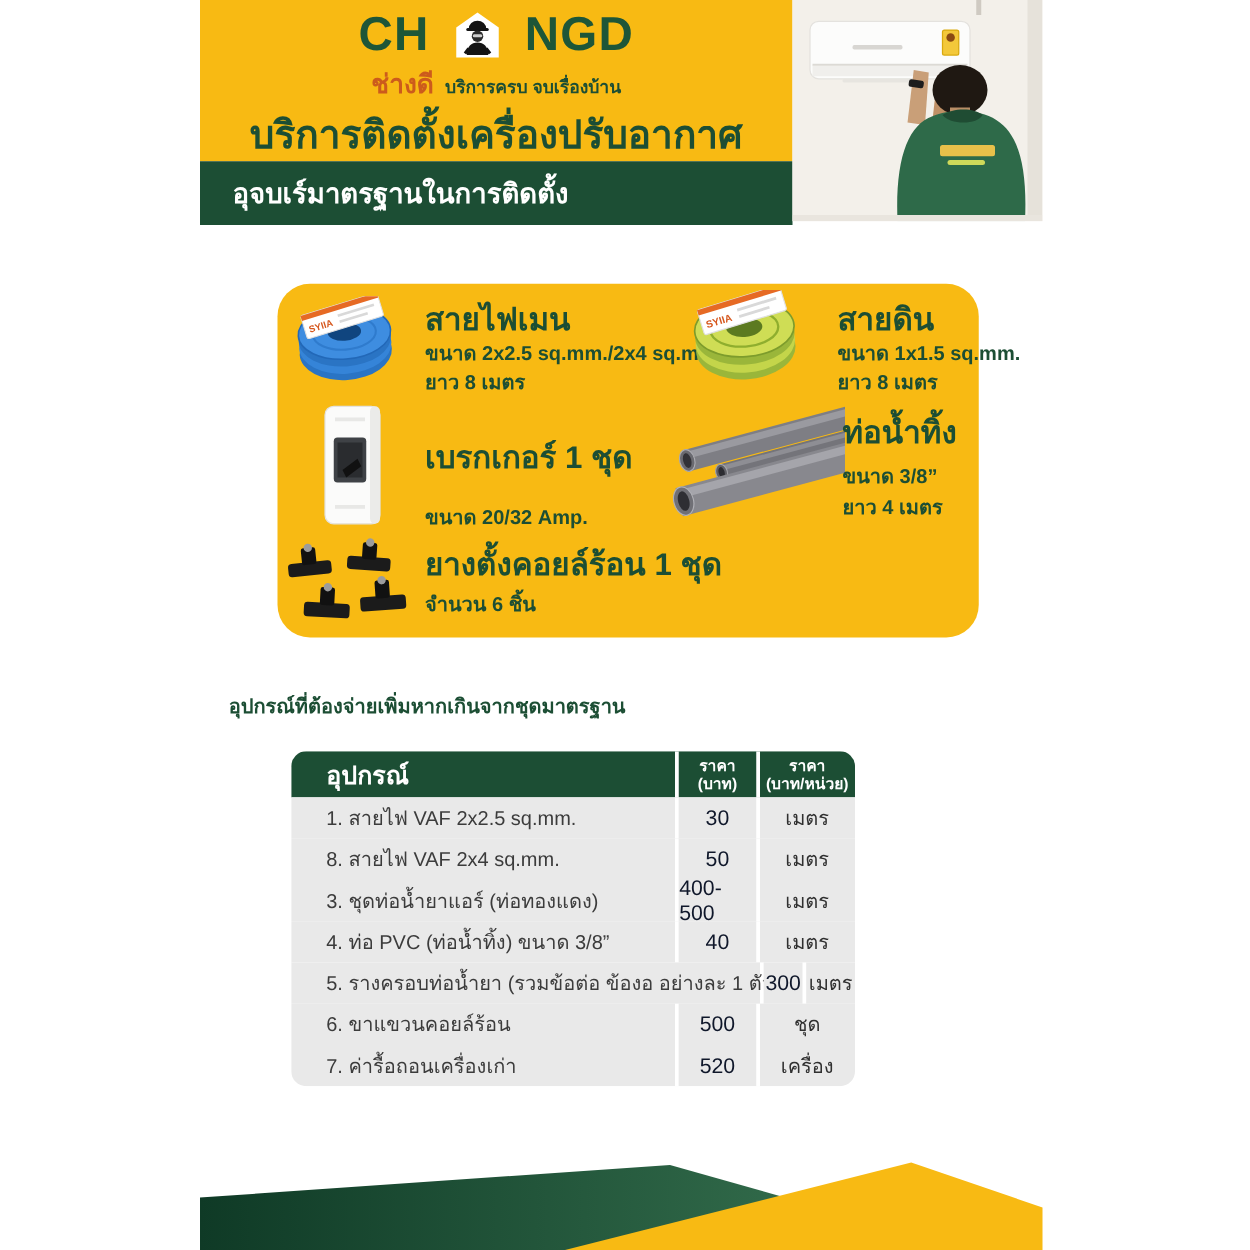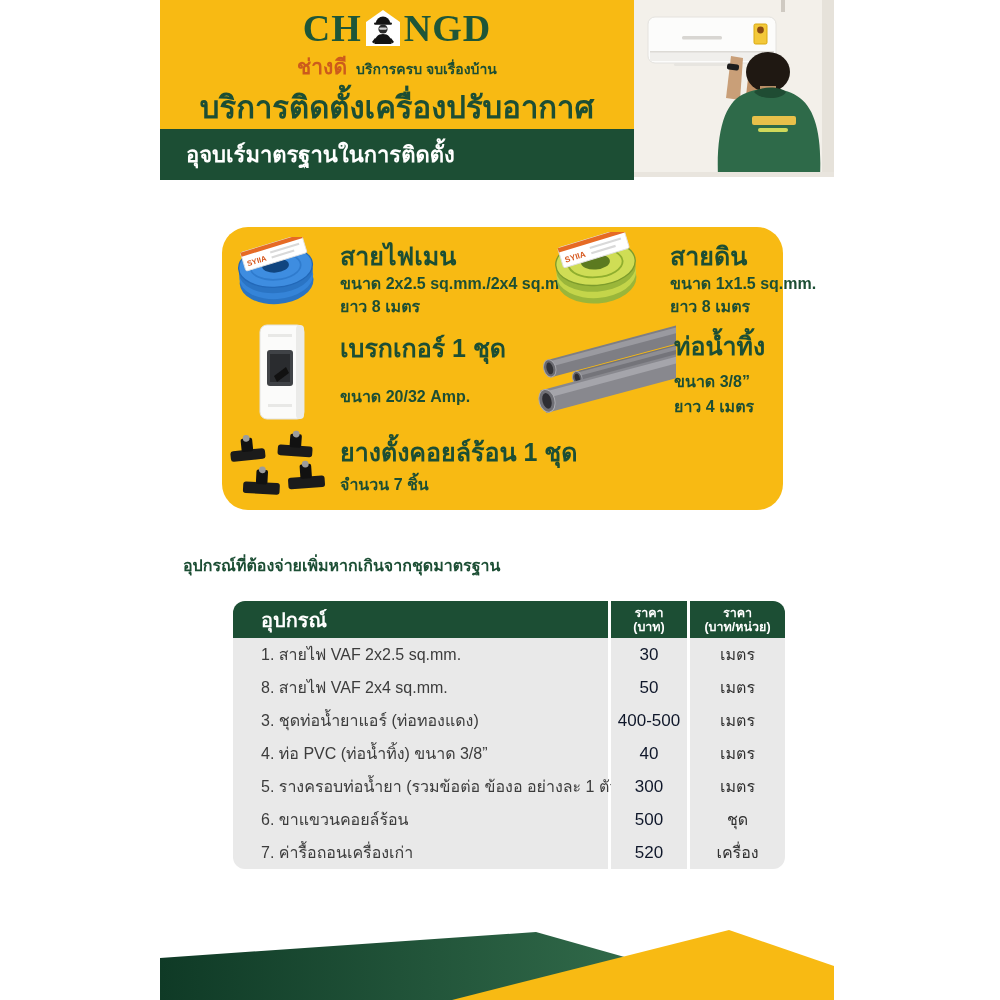--- a/index.html
+++ b/index.html
@@ -3,21 +3,21 @@
 <meta charset="utf-8">
 <style>
   html,body{margin:0;padding:0;background:#ffffff;}
   .canvas{position:relative;width:1000px;height:1000px;background:#ffffff;overflow:hidden;
           font-family:"Liberation Sans","DejaVu Sans",sans-serif;}
   .abs{position:absolute;}
 
   
   .hdr{left:160px;top:0;width:474px;height:129px;background:#F8BA13;
        display:flex;flex-direction:column;align-items:center;}
-  .logo-row{display:flex;align-items:center;gap:3px;margin-top:7px;height:42px;font-family:Liberation Serif, serif;}
+  .logo-row{display:flex;align-items:center;gap:20px;margin-top:7px;height:42px;}
   .logo-txt{font-size:38px;font-weight:800;color:#1E5638;letter-spacing:1px;line-height:42px;}
   .logo-house{width:36px;height:38px;display:block;}
   .tagline{display:flex;align-items:baseline;gap:9px;margin-top:1px;white-space:nowrap;}
   .tag-name{font-size:21px;font-weight:800;color:#CC5B1C;}
   .tag-rest{font-size:14px;font-weight:700;color:#1C4E34;}
   .hdr-title{margin-top:5px;font-size:31px;font-weight:800;color:#1C4E34;white-space:nowrap;line-height:40px;}
 
   .subbar{left:160px;top:129px;width:474px;height:51px;background:#1C4E34;color:#ffffff;
           font-size:22px;font-weight:700;line-height:51px;padding-left:26px;box-sizing:border-box;white-space:nowrap;}
 
@@ -28,21 +28,21 @@
   .kit-item-text{position:absolute;white-space:nowrap;}
   .kit-item-text h3{margin:0;font-size:25px;line-height:32px;font-weight:800;color:#1C4E34;}
   .kit-item-text p{margin:0;font-size:16px;line-height:23px;font-weight:600;color:#1C4E34;}
   .t3 h3{line-height:34px;}
   .t4 h3{line-height:38px;}
   .icon-wrap{position:absolute;}
 
   
   .sect-head{left:183px;top:549px;font-size:16px;font-weight:800;color:#1C4E34;white-space:nowrap;line-height:34px;}
 
-  .price-table{left:233px;top:601px;width:552px;border-radius:12px;overflow:hidden;}
+  .price-table{left:233px;top:601px;width:451px;border-radius:12px;overflow:hidden;}
   .pt-head{display:flex;background:#1C4E34;height:37px;color:#fff;}
   .pt-body{background:#ffffff;}
   .pt-row{display:flex;height:33px;align-items:center;background:transparent;}
   .cell{box-sizing:border-box;height:100%;}
   .c1{width:378px;padding-left:28px;border-right:3px solid #ffffff;display:flex;align-items:center;}
   .c2{width:79px;border-right:3px solid #ffffff;display:flex;align-items:center;justify-content:center;}
   .c3{width:95px;display:flex;align-items:center;justify-content:center;}
   .pt-head .c1{font-size:20px;font-weight:800;}
   .pt-head .c2,.pt-head .c3{flex-direction:column;font-size:12.5px;line-height:14px;font-weight:700;text-align:center;justify-content:center;}
   .pt-row .cell{background:#E9E9E9;}
@@ -165,21 +165,21 @@
       <svg width="60" height="100" viewBox="0 0 60 100">
         <rect x="8" y="3" width="44" height="94" rx="7" fill="#fbfbfa" stroke="#e3e3e1"></rect>
         <rect x="44" y="3" width="8" height="94" rx="4" fill="#ebebe9"></rect>
         <rect x="16" y="12" width="24" height="3" fill="#e8e8e6"></rect>
         <rect x="15" y="28" width="26" height="36" rx="3" fill="#3f4246"></rect>
         <rect x="18" y="32" width="20" height="28" fill="#2a2c2f"></rect>
         <polygon points="22,54 34,45 37,51 25,60" fill="#111111"></polygon>
         <rect x="16" y="82" width="24" height="3" fill="#e8e8e6"></rect>
       </svg>
     </div>
-    <div class="kit-item-text t3" style="left:118px;top:104px;">
+    <div class="kit-item-text t3" style="left:118px;top:122px;">
       <h3>เบรกเกอร์ 1 ชุด</h3>
       <p style="margin-top:20px;">ขนาด 20/32 Amp.</p>
     </div>
 
     <div class="icon-wrap" style="left:314px;top:96px;width:140px;height:102px;overflow:hidden;">
       <svg width="140" height="102" viewBox="0 0 150 110">
         <g transform="rotate(-15 75 55)">
           <rect x="16" y="24" width="150" height="19" fill="#7e7e84"></rect>
           <rect x="16" y="26" width="150" height="6" fill="#9a9aa0"></rect>
           <ellipse cx="18" cy="33.5" rx="6.5" ry="9.5" fill="#6a6a70" stroke="#aaaab0"></ellipse>
@@ -220,21 +220,21 @@
         </g>
         <g transform="translate(62,32) rotate(-4 20 15)">
           <rect x="0" y="16" width="38" height="12" rx="3" fill="#1b1b1b"></rect>
           <rect x="13" y="3" width="12" height="15" rx="2" fill="#111111"></rect>
           <circle cx="19" cy="3" r="3.5" fill="#9c9c9c"></circle>
         </g>
       </svg>
     </div>
     <div class="kit-item-text t3" style="left:118px;top:208px;">
       <h3>ยางตั้งคอยล์ร้อน 1 ชุด</h3>
-      <p style="margin-top:4px;">จำนวน 7 ชิ้น</p>
+      <p style="margin-top:4px;">จำนวน 6 ชิ้น</p>
     </div>
   </div>
 
   <div class="abs sect-head">อุปกรณ์ที่ต้องจ่ายเพิ่มหากเกินจากชุดมาตรฐาน</div>
 
   <div class="abs price-table">
     <div class="pt-head">
       <div class="cell c1">อุปกรณ์</div>
       <div class="cell c2">
         <span>ราคา</span>

